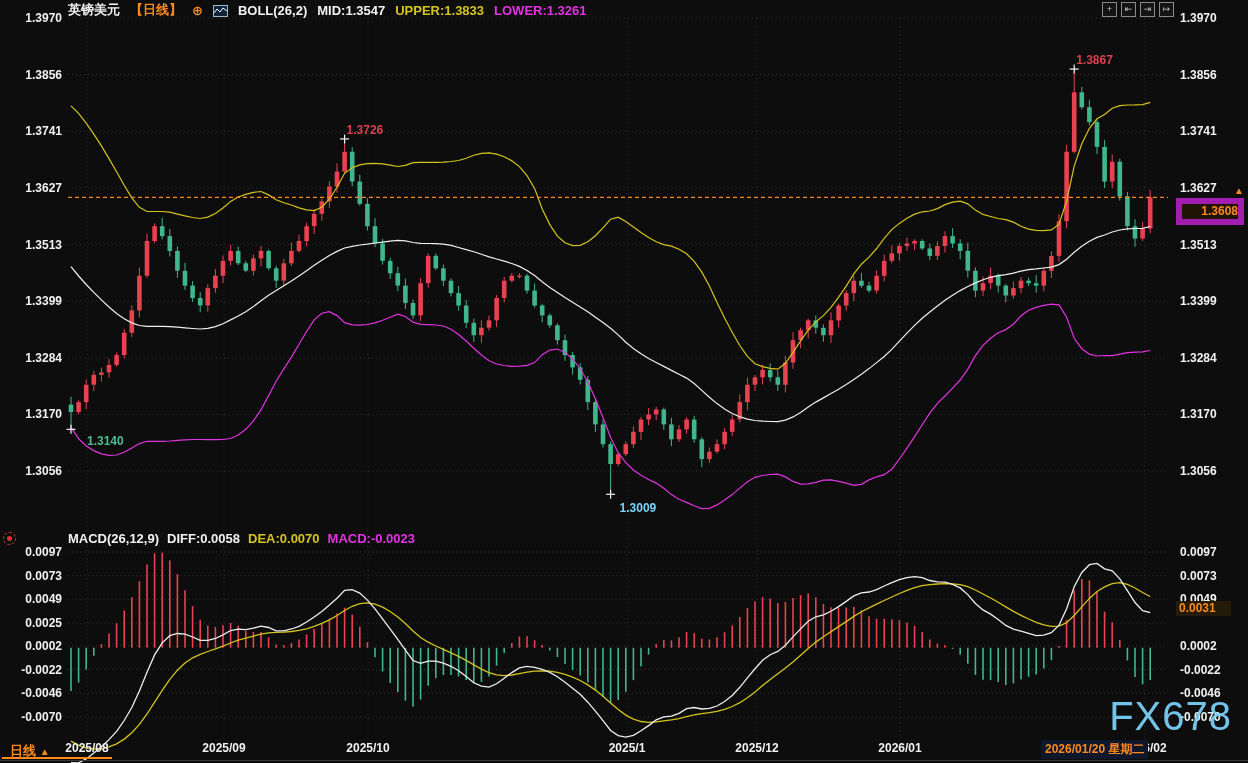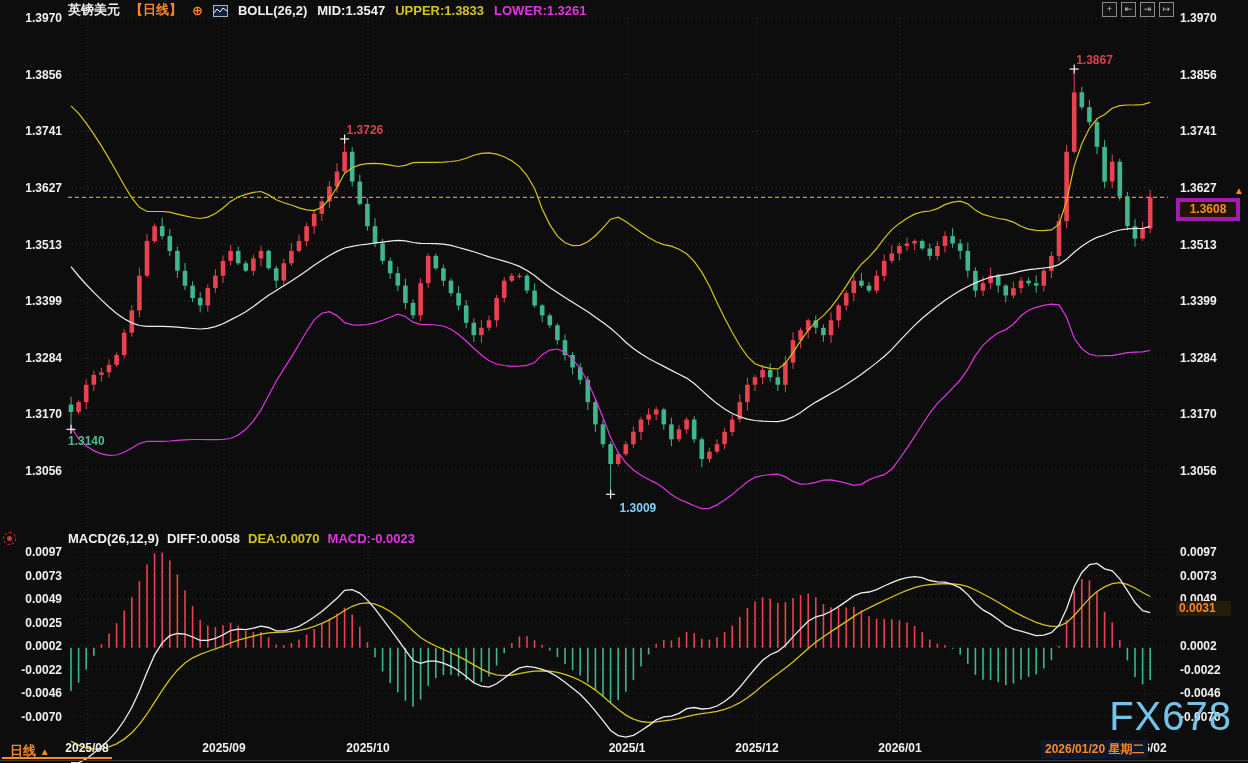--- a/index.html
+++ b/index.html
@@ -13,22 +13,22 @@
   .orange{color:#ff8a1e;}
   .yellow{color:#d4c41e;}
   .magenta{color:#e234e2;}
   .tick{position:absolute;font-size:12px;font-weight:700;color:#f2f2f2;z-index:2;line-height:12px;}
   .toolbar{position:absolute;top:2px;right:74px;z-index:5;display:flex;gap:4px;}
   .tool{width:13px;height:13px;border:1px solid #8a8a8a;color:#c0c0c0;font-size:9px;line-height:12px;
     text-align:center;cursor:pointer;background:#141414;}
   .beacon{position:absolute;left:3px;top:532px;width:11px;height:11px;border:1px dashed #e03030;
     border-radius:50%;z-index:5;}
   .beacon::after{content:"";position:absolute;left:3px;top:3px;width:5px;height:5px;background:#e03030;border-radius:50%;}
-  .badge-price{position:absolute;left:1176px;top:198px;width:56px;height:15px;border:4px solid #a21caf;
-    background:#201505;color:#ff8a1e;font-size:12px;font-weight:700;text-align:center;line-height:15px;z-index:4;}
+  .badge-price{position:absolute;left:1176px;top:198px;width:56px;height:15px;border:6px solid #a21caf;
+    background:#201505;color:#ff8a1e;font-size:12px;font-weight:700;text-align:right;line-height:15px;z-index:4;}
   .price-arrow{position:absolute;left:1234px;top:185px;color:#ff8a1e;font-size:10px;z-index:4;}
   .badge-macd{position:absolute;left:1176px;top:601px;width:52px;height:15px;background:#241b09;
     color:#ff8a1e;font-size:12px;font-weight:700;text-align:left;padding-left:3px;line-height:15px;z-index:4;}
   .ann{position:absolute;font-size:12px;font-weight:700;z-index:3;white-space:nowrap;}
   .datebar-line{position:absolute;left:0;top:760px;width:1248px;height:1px;background:#3a3a3a;z-index:2;}
   .period-tab{position:absolute;left:10px;top:742px;color:#ff8a1e;font-size:13px;font-weight:700;z-index:4;cursor:pointer;}
   .period-underline{position:absolute;left:2px;top:757px;width:110px;height:2px;background:#ff8a1e;z-index:3;}
   .datelabel{position:absolute;top:741px;width:84px;margin-left:-42px;text-align:center;font-size:12px;
     font-weight:700;color:#f0f0f0;z-index:2;white-space:nowrap;}
   .date-badge{position:absolute;left:1041px;top:740px;background:#0f172a;color:#ff8a1e;font-size:12px;
@@ -595,18 +595,18 @@
       <span class="tick" style="top: 711px; left: 0px; width: 62px; text-align: right;">-0.0070</span>
       <span class="tick" style="top: 546px; left: 1180px;">0.0097</span>
       <span class="tick" style="top: 570px; left: 1180px;">0.0073</span>
       <span class="tick" style="top: 593px; left: 1180px;">0.0049</span>
       <span class="tick" style="top: 640px; left: 1180px;">0.0002</span>
       <span class="tick" style="top: 664px; left: 1180px;">-0.0022</span>
       <span class="tick" style="top: 687px; left: 1180px;">-0.0046</span>
       <span class="tick" style="top: 711px; left: 1180px;">-0.0070</span>
     </div>
   <div id="annotations">
-      <div class="ann" style="color: rgb(79, 189, 146); left: 68px; top: 434.368px;">1.3140</div>
+      <div class="ann" style="color: rgb(79, 189, 146); left: 87px; top: 434.368px;">1.3140</div>
       <div class="ann" style="color: rgb(216, 65, 78); left: 346.6px; top: 122.932px;">1.3726</div>
       <div class="ann" style="color: #7dd3fc; left: 619.6px; top: 501px;">1.3009</div>
       <div class="ann" style="color: rgb(216, 65, 78); left: 1076.2px; top: 53.0492px;">1.3867</div>
     </div>
 </div>
 
 </body></html>

